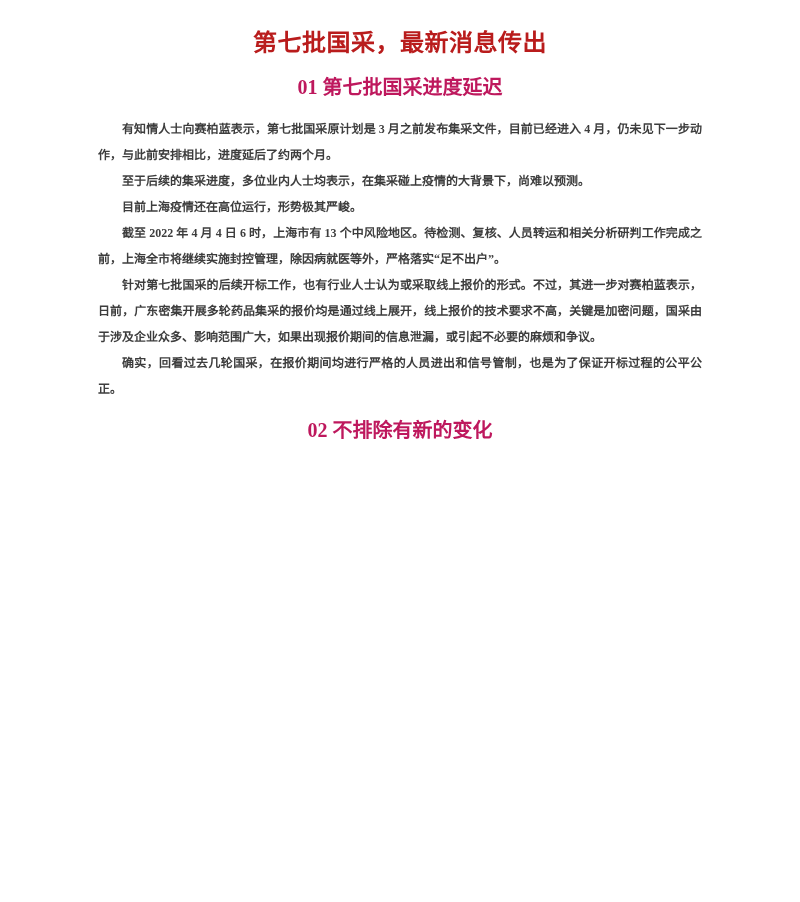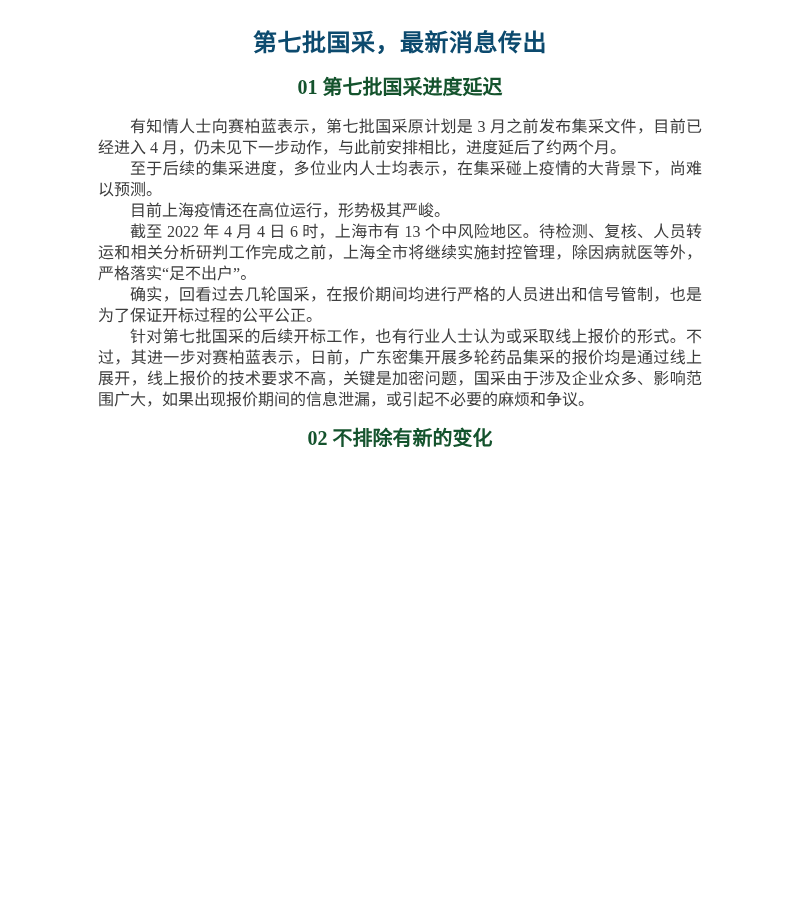--- a/index.html
+++ b/index.html
@@ -18,55 +18,56 @@
       overflow: hidden;
       font-family: "Liberation Serif", "DejaVu Serif", serif;
       color: #3d3d3d;
     }
     .doc-title {
       margin: 0 0 14px 0;
       text-align: center;
       font-size: 24px;
       line-height: 32px;
       font-weight: bold;
-      color: #0c4a6e;
+      color: #b91c1c;
       letter-spacing: 0.5px;
     }
     .section-heading {
       margin: 0 0 15px 0;
       text-align: center;
       font-size: 20px;
       line-height: 28px;
       font-weight: bold;
-      color: #14532d;
+      color: #be185d;
     }
     .section-heading.second {
       margin-top: 14px;
       margin-bottom: 20px;
     }
     .para {
       margin: 0;
-      font-size: 16px;
-      line-height: 21px;
+      font-size: 12px;
+      line-height: 26px;
       text-align: justify;
       text-indent: 2em;
       color: #3d3d3d;
+      font-weight: bold;
     }
   </style>
 </head>
 <body>
 
 <div class="page">
 
   <h1 class="doc-title">第七批国采，最新消息传出</h1>
 
   <h2 class="section-heading">01 第七批国采进度延迟</h2>
 
   <p class="para">有知情人士向赛柏蓝表示，第七批国采原计划是 3 月之前发布集采文件，目前已经进入 4 月，仍未见下一步动作，与此前安排相比，进度延后了约两个月。</p>
   <p class="para">至于后续的集采进度，多位业内人士均表示，在集采碰上疫情的大背景下，尚难以预测。</p>
   <p class="para">目前上海疫情还在高位运行，形势极其严峻。</p>
   <p class="para">截至 2022 年 4 月 4 日 6 时，上海市有 13 个中风险地区。待检测、复核、人员转运和相关分析研判工作完成之前，上海全市将继续实施封控管理，除因病就医等外，严格落实“足不出户”。</p>
+  <p class="para">针对第七批国采的后续开标工作，也有行业人士认为或采取线上报价的形式。不过，其进一步对赛柏蓝表示，日前，广东密集开展多轮药品集采的报价均是通过线上展开，线上报价的技术要求不高，关键是加密问题，国采由于涉及企业众多、影响范围广大，如果出现报价期间的信息泄漏，或引起不必要的麻烦和争议。</p>
   <p class="para">确实，回看过去几轮国采，在报价期间均进行严格的人员进出和信号管制，也是为了保证开标过程的公平公正。</p>
-  <p class="para">针对第七批国采的后续开标工作，也有行业人士认为或采取线上报价的形式。不过，其进一步对赛柏蓝表示，日前，广东密集开展多轮药品集采的报价均是通过线上展开，线上报价的技术要求不高，关键是加密问题，国采由于涉及企业众多、影响范围广大，如果出现报价期间的信息泄漏，或引起不必要的麻烦和争议。</p>
 
   <h2 class="section-heading second">02 不排除有新的变化</h2>
 
 </div>
 
 </body></html>

